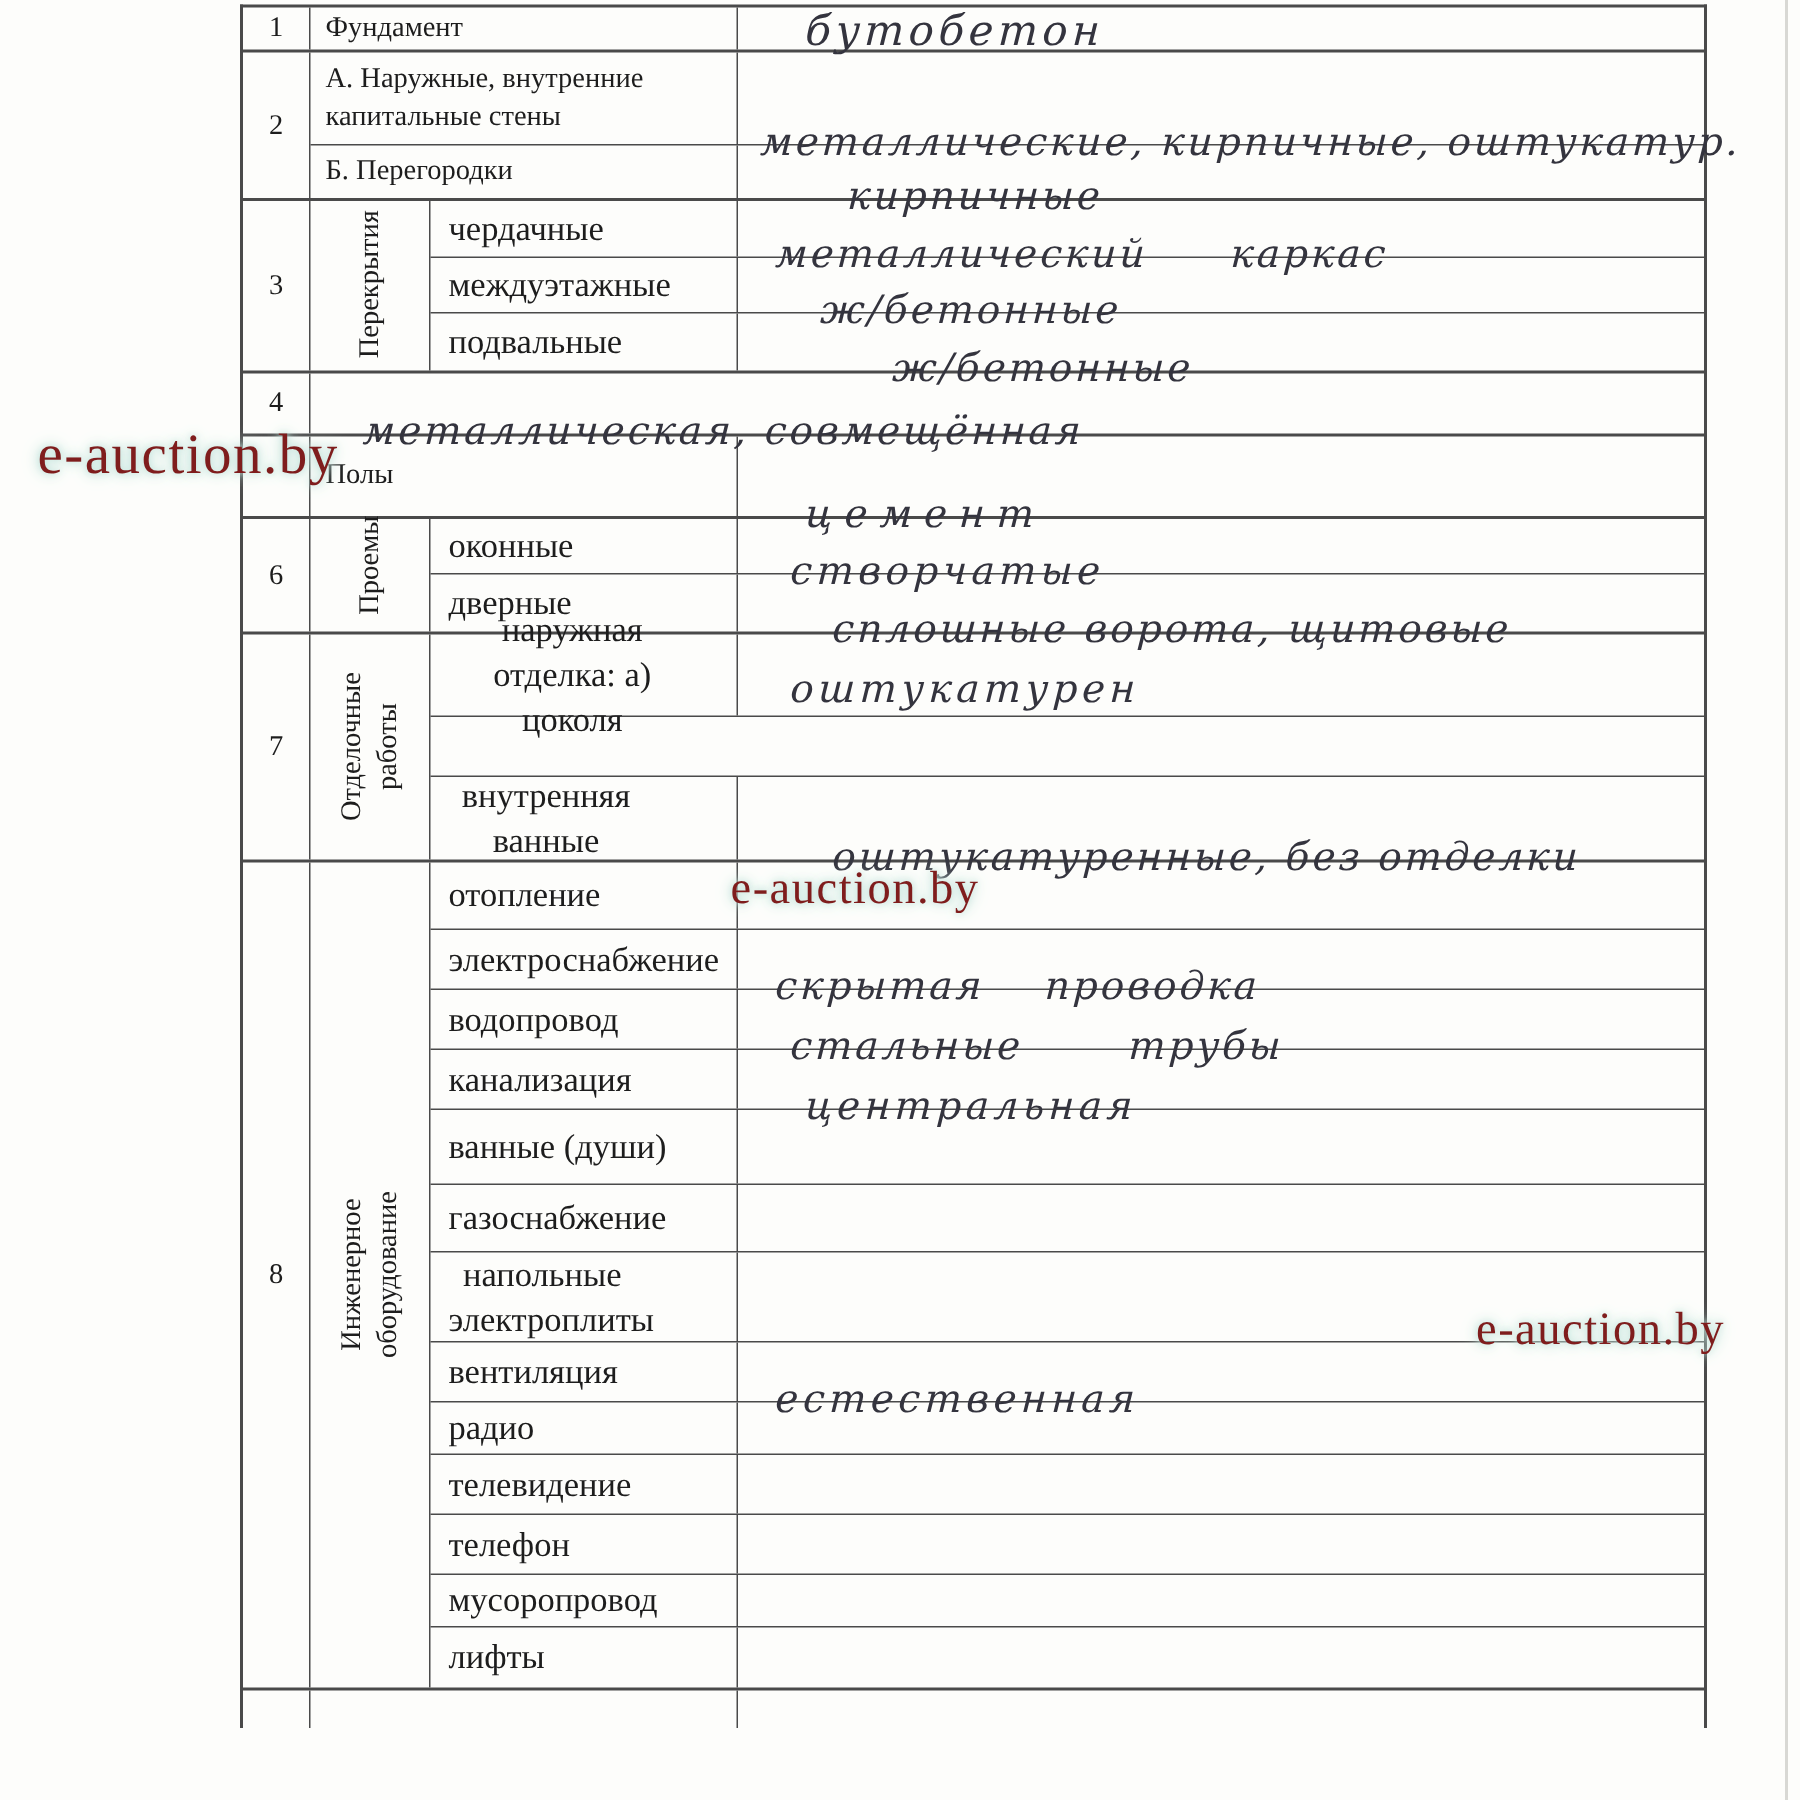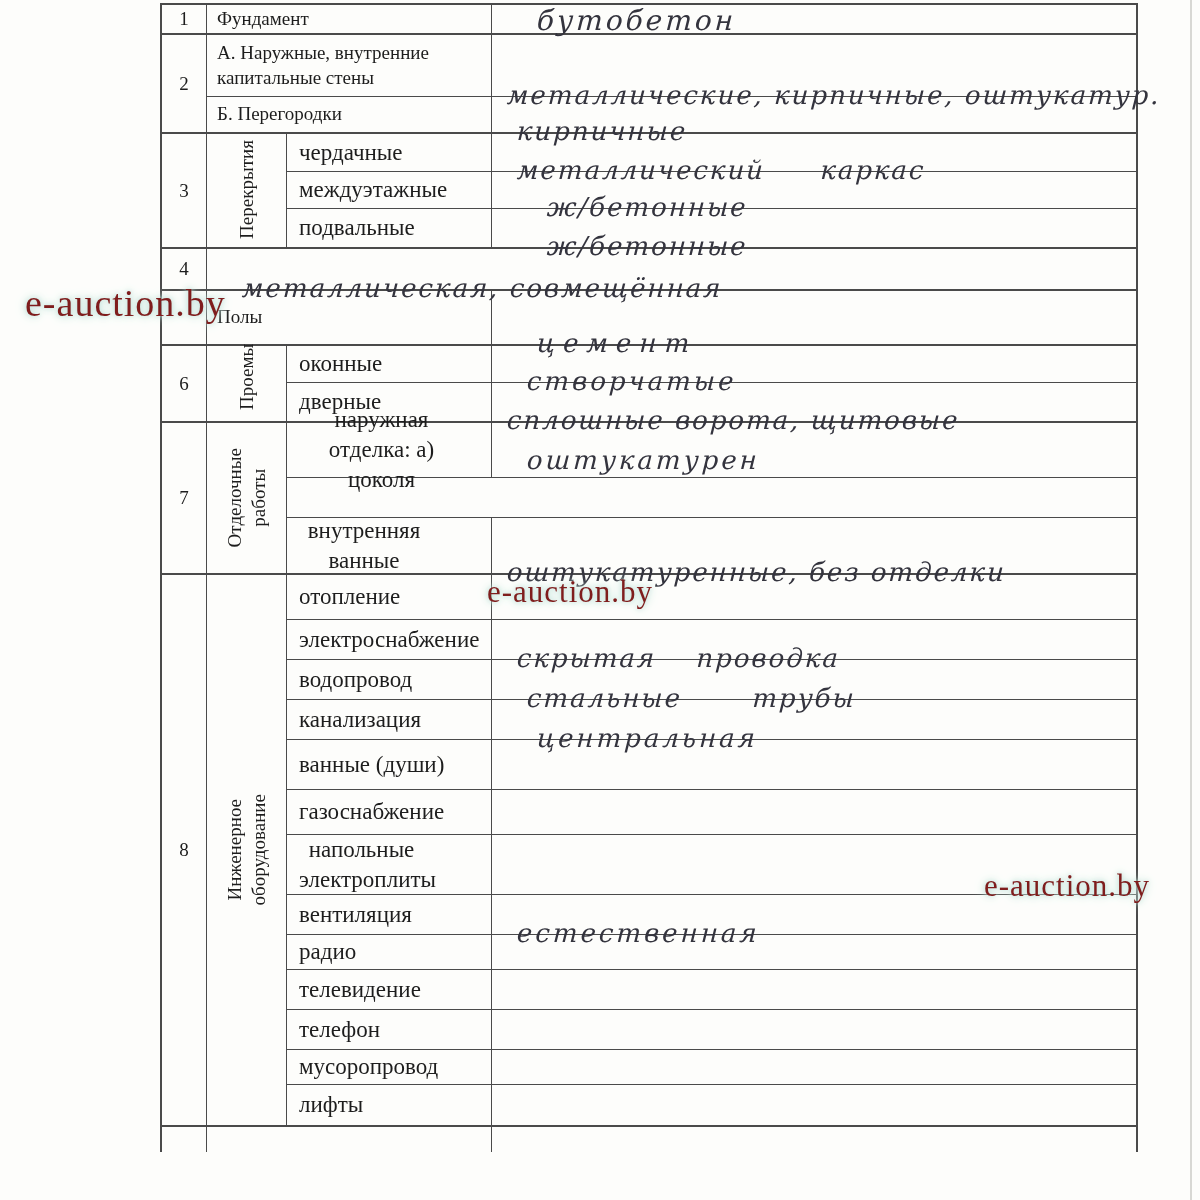--- a/index.html
+++ b/index.html
@@ -28,21 +28,21 @@
   .c-group{
     width:80px;flex:0 0 80px;border-right:1.5px solid #4a4a4a;
     position:relative;display:flex;align-items:center;justify-content:center;overflow:visible;
   }
   .c-group .vtext{
     transform:rotate(-90deg);display:block;text-align:center;
     font-size:19px;line-height:1.25;white-space:normal;
   }
   .subcol{flex:1 1 auto;display:flex;flex-direction:column;min-width:0;}
   .subrow{display:flex;flex-direction:row;border-bottom:1.5px solid #4a4a4a;}
-  .subrow:last-child{border-bottom:none;}
+  .subrow:last-child{border-bottom:none;gap:48px;}
   .c-el{
     flex:0 0 285px;width:285px;border-right:1.5px solid #4a4a4a;
     display:flex;align-items:center;padding:4px 8px 4px 10px;
     font-size:19px;line-height:1.3;
   }
   .c-sub{
     flex:0 0 205px;width:205px;border-right:1.5px solid #4a4a4a;
     display:flex;align-items:center;padding:4px 8px 4px 12px;
     font-size:23px;line-height:1.3;
   }

